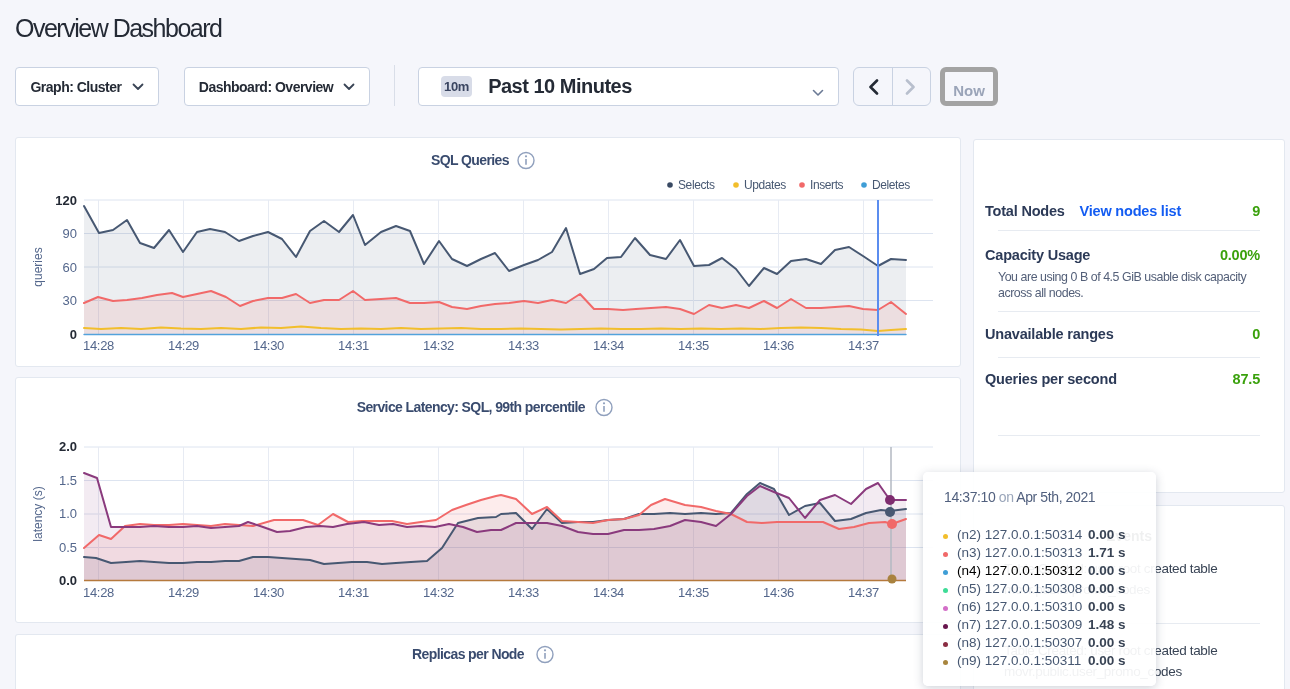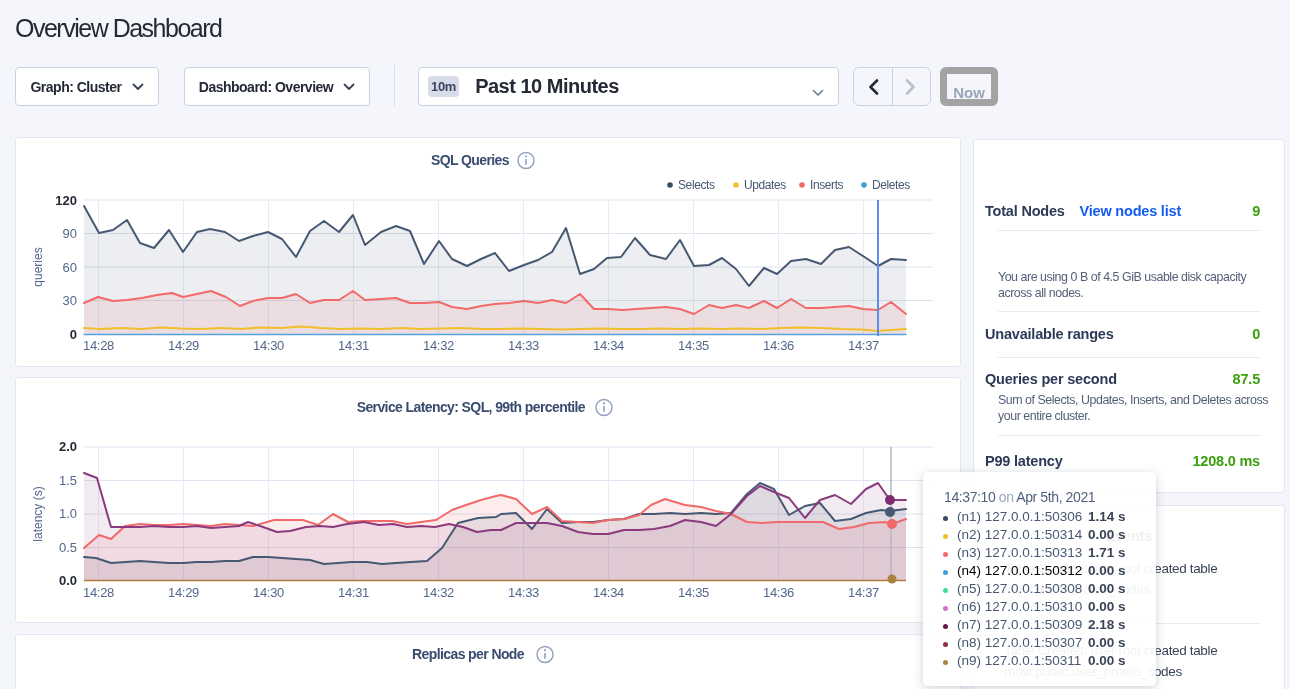--- a/index.html
+++ b/index.html
@@ -12,37 +12,37 @@
 <body>
 <div style="position:absolute;left:15px;top:14px;font-size:25px;letter-spacing:-1.5px;color:#242a35;text-align:center;">Overview Dashboard</div>
 
 <div class="btn" style="left:15px;top:67px;width:144px;height:39px;">Graph: Cluster <svg width="12" height="8" viewBox="0 0 12 8">
       <path d="M1.5 1.5 L6 6 L10.5 1.5" fill="none" stroke="#394455" stroke-width="1.8" stroke-linecap="round" stroke-linejoin="round"></path>
     </svg></div>
 <div class="btn" style="left:184px;top:67px;width:186px;height:39px;">Dashboard: Overview <svg width="12" height="8" viewBox="0 0 12 8">
       <path d="M1.5 1.5 L6 6 L10.5 1.5" fill="none" stroke="#394455" stroke-width="1.8" stroke-linecap="round" stroke-linejoin="round"></path>
     </svg></div>
 <div style="position:absolute;left:394px;top:65px;width:1px;height:41px;background:#d9dee8;"></div>
-<div class="btn" style="left:418px;top:67px;width:421px;height:39px;justify-content:flex-start;padding-left:9px;">
+<div class="btn" style="left:418px;top:67px;width:421px;height:39px;justify-content:flex-start;padding-left:22px;">
   <span style="background:#d8dce8;border-radius:4px;padding:3px 3px;font-size:13px;letter-spacing:-0.3px;color:#3a4560;min-width:31px;text-align:center;">10m</span>
   <span style="font-size:20px;letter-spacing:-0.5px;margin-left:6px;">Past 10 Minutes</span>
   <span style="position:absolute;right:14px;top:16px;"><svg width="12" height="8" viewBox="0 0 12 8">
         <path d="M1.5 1.5 L6 6 L10.5 1.5" fill="none" stroke="#6b7a95" stroke-width="1.6" stroke-linecap="round" stroke-linejoin="round"></path>
       </svg></span>
 </div>
 <div style="position:absolute;left:853px;top:67px;width:78px;height:39px;border:1px solid #c9d2e2;border-radius:6px;">
   <div style="position:absolute;left:50%;top:0;bottom:0;width:1px;background:#c9d2e2;"></div>
   <svg width="11" height="16" viewBox="0 0 11 16" style="position:absolute;left:14px;top:11px;">
       <path d="M9 1.5 L2.5 8 L9 14.5" fill="none" stroke="#242a35" stroke-width="2.6" stroke-linecap="round" stroke-linejoin="round"></path>
     </svg>
   <svg width="11" height="16" viewBox="0 0 11 16" style="position:absolute;right:14px;top:11px;">
       <path d="M2 1.5 L8.5 8 L2 14.5" fill="none" stroke="#b8bfcd" stroke-width="2.6" stroke-linecap="round" stroke-linejoin="round"></path>
     </svg>
 </div>
-<div style="position:absolute;left:940px;top:67px;width:58px;height:39px;border:7px solid #a3a3a3;border-radius:6px;text-align:center;line-height:37px;font-size:15px;font-weight:bold;color:#9aa4b8;">Now</div>
+<div style="position:absolute;left:940px;top:67px;width:58px;height:39px;border:5px solid #a3a3a3;border-radius:6px;text-align:center;line-height:37px;font-size:15px;font-weight:bold;color:#9aa4b8;">Now</div>
 
 <div class="card" style="left:15px;top:137px;width:946px;height:230px;">
     <svg width="946" height="230" style="position:absolute;left:0;top:0">
 <line x1="68" y1="62" x2="917" y2="62" stroke="#dde4f0" stroke-width="1"></line>
 <line x1="68" y1="95.5" x2="917" y2="95.5" stroke="#dde4f0" stroke-width="1"></line>
 <line x1="68" y1="129" x2="917" y2="129" stroke="#dde4f0" stroke-width="1"></line>
 <line x1="68" y1="162.5" x2="917" y2="162.5" stroke="#dde4f0" stroke-width="1"></line>
 <line x1="82.5" y1="62" x2="82.5" y2="196" stroke="#e7ebf3" stroke-width="1"></line>
 <line x1="167.5" y1="62" x2="167.5" y2="196" stroke="#e7ebf3" stroke-width="1"></line>
 <line x1="252.5" y1="62" x2="252.5" y2="196" stroke="#e7ebf3" stroke-width="1"></line>
@@ -154,45 +154,39 @@
         <line x1="529" y1="18.0" x2="529" y2="23.7" stroke="#90a0bd" stroke-width="1.6"></line>
         <circle cx="529" cy="15.3" r="1.1" fill="#90a0bd"></circle>
       </g>
 <text x="61" y="63" text-anchor="end" font-size="13" font-weight="bold" fill="#242a35">12.0</text>
 </svg>
   </div>
 
 <div class="card" style="left:973px;top:139px;width:312px;height:354px;">
   <div class="srow" style="top:63px;">Total Nodes <a style="color:#135cf2;margin-left:11px;text-decoration:none;">View nodes list</a><span class="sval">9</span></div>
   <div class="sep" style="top:90px;"></div>
+  <div class="srow" style="top:107px;">Capacity Usage<span class="sval">0.00%</span></div>
   <div class="snote" style="top:129px;">You are using 0 B of 4.5 GiB usable disk capacity<br>across all nodes.</div>
   <div class="sep" style="top:171px;"></div>
   <div class="srow" style="top:186px;">Unavailable ranges<span class="sval">0</span></div>
   <div class="sep" style="top:217px;"></div>
   <div class="srow" style="top:231px;">Queries per second<span class="sval">87.5</span></div>
-  <div class="snote" style="top:252px;">Sum of Selects, Updates, Inserts, and Deletes across<br>your entire cluster.</div>
   <div class="sep" style="top:295px;"></div>
-  <div class="srow" style="top:313px;">P99 latency<span class="sval">1208.0 ms</span></div>
 </div>
 
 <div class="card" style="left:973px;top:505px;width:312px;height:200px;">
   <div style="position:absolute;left:0;right:0;top:22px;text-align:center;font-size:14px;font-weight:bold;color:#242a35;">Events</div>
   <div style="position:absolute;left:30px;top:52px;width:260px;font-size:13.5px;letter-spacing:-0.35px;color:#394455;line-height:21px;">Table Created: user root created table<br>movr.public.promo_codes</div>
   <div class="sep" style="top:117px;left:24px;right:24px;"></div>
   <div style="position:absolute;left:30px;top:134px;width:260px;font-size:13.5px;letter-spacing:-0.35px;color:#394455;line-height:21px;">Table Created: user root created table<br>movr.public.user_promo_codes</div>
 </div>
 
 <div style="position:absolute;left:923px;top:472px;width:233px;height:214px;background:rgba(255,255,255,0.93);border-radius:5px;box-shadow:0 2px 10px rgba(60,70,100,0.25);">
   <div style="position:absolute;left:21px;top:17px;font-size:14px;letter-spacing:-0.4px;color:#51607e;">14:37:10 <span style="color:#9aa6ba;text-align:right;">on</span> Apr 5th, 2021</div>
   <div style="position:absolute;left:0;top:0;width:233px;height:214px;">
-      <div style="position:absolute;left:0;top:37px;height:18px;width:233px;">
-<span style="position:absolute;left:20px;top:7px;width:5px;height:5px;border-radius:50%;background:#394a63"></span>
-<span style="position:absolute;left:34px;top:0px;font-size:13.5px;color:#475872;">(n1) 127.0.0.1:50306</span>
-<span style="position:absolute;left:165px;top:0px;font-size:13.5px;font-weight:bold;color:#394455;">1.14 s</span>
-</div>
 <div style="position:absolute;left:0;top:55px;height:18px;width:233px;">
 <span style="position:absolute;left:20px;top:7px;width:5px;height:5px;border-radius:50%;background:#f2be2c"></span>
 <span style="position:absolute;left:34px;top:0px;font-size:13.5px;color:#475872;">(n2) 127.0.0.1:50314</span>
 <span style="position:absolute;left:165px;top:0px;font-size:13.5px;font-weight:bold;color:#394455;">0.00 s</span>
 </div>
 <div style="position:absolute;left:0;top:73px;height:18px;width:233px;">
 <span style="position:absolute;left:20px;top:7px;width:5px;height:5px;border-radius:50%;background:#f16969"></span>
 <span style="position:absolute;left:34px;top:0px;font-size:13.5px;color:#475872;">(n3) 127.0.0.1:50313</span>
 <span style="position:absolute;left:165px;top:0px;font-size:13.5px;font-weight:bold;color:#394455;">1.71 s</span>
 </div>
@@ -207,21 +201,21 @@
 <span style="position:absolute;left:165px;top:0px;font-size:13.5px;font-weight:bold;color:#394455;">0.00 s</span>
 </div>
 <div style="position:absolute;left:0;top:127px;height:18px;width:233px;">
 <span style="position:absolute;left:20px;top:7px;width:5px;height:5px;border-radius:50%;background:#d36fc8"></span>
 <span style="position:absolute;left:34px;top:0px;font-size:13.5px;color:#475872;">(n6) 127.0.0.1:50310</span>
 <span style="position:absolute;left:165px;top:0px;font-size:13.5px;font-weight:bold;color:#394455;">0.00 s</span>
 </div>
 <div style="position:absolute;left:0;top:145px;height:18px;width:233px;">
 <span style="position:absolute;left:20px;top:7px;width:5px;height:5px;border-radius:50%;background:#68164e"></span>
 <span style="position:absolute;left:34px;top:0px;font-size:13.5px;color:#475872;">(n7) 127.0.0.1:50309</span>
-<span style="position:absolute;left:165px;top:0px;font-size:13.5px;font-weight:bold;color:#394455;">2.18 s</span>
+<span style="position:absolute;left:165px;top:0px;font-size:13.5px;font-weight:bold;color:#394455;">1.48 s</span>
 </div>
 <div style="position:absolute;left:0;top:163px;height:18px;width:233px;">
 <span style="position:absolute;left:20px;top:7px;width:5px;height:5px;border-radius:50%;background:#8b2d43"></span>
 <span style="position:absolute;left:34px;top:0px;font-size:13.5px;color:#475872;">(n8) 127.0.0.1:50307</span>
 <span style="position:absolute;left:165px;top:0px;font-size:13.5px;font-weight:bold;color:#394455;">0.00 s</span>
 </div>
 <div style="position:absolute;left:0;top:181px;height:18px;width:233px;">
 <span style="position:absolute;left:20px;top:7px;width:5px;height:5px;border-radius:50%;background:#a8853e"></span>
 <span style="position:absolute;left:34px;top:0px;font-size:13.5px;color:#475872;">(n9) 127.0.0.1:50311</span>
 <span style="position:absolute;left:165px;top:0px;font-size:13.5px;font-weight:bold;color:#394455;">0.00 s</span>

